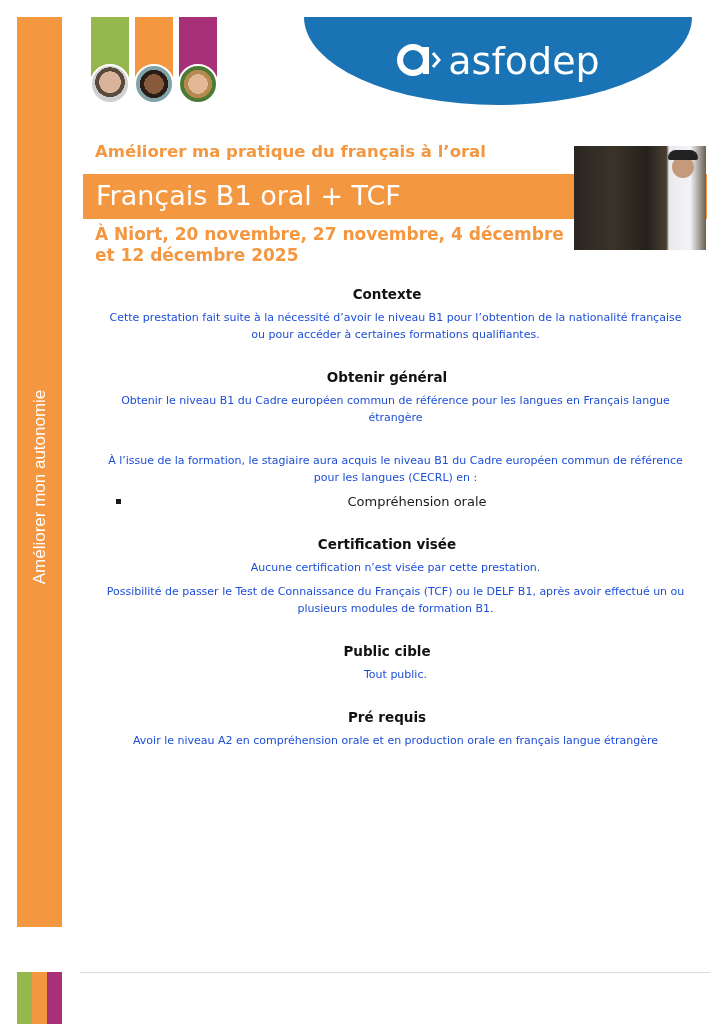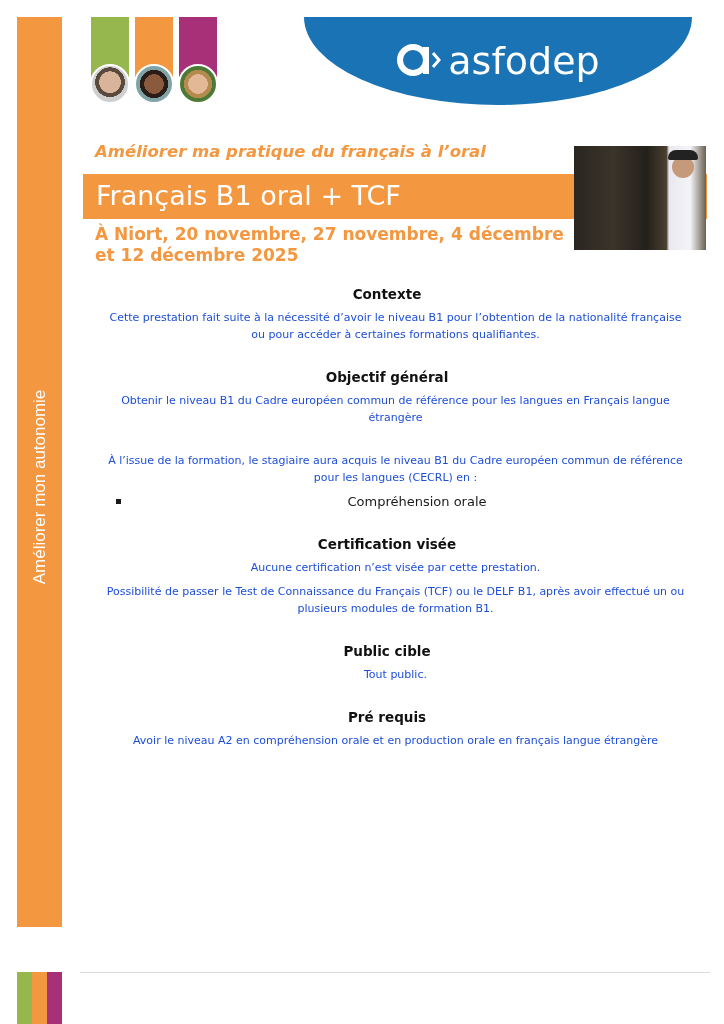--- a/index.html
+++ b/index.html
@@ -40,21 +40,21 @@
     border-radius: 0 0 194px 194px / 0 0 88px 88px;
   }
   .logo-text {
     left: 304px; top: 38px; width: 388px; text-align: center;
     color: #fff; font-family: "DejaVu Sans", sans-serif;
     font-size: 38px; letter-spacing: 0px; line-height: 46px;
   }
   .logo-mark { display: inline-block; margin-right: 6px; }
 
   
-  .subtitle { left: 95px; top: 142px; color: #f39741; font-weight: bold; font-size: 16.5px; font-style: italic; }
+  .subtitle { left: 95px; top: 142px; color: #f39741; font-weight: bold; font-size: 16.5px; }
   .title-band { left: 83px; top: 174px; width: 624px; height: 45px; background: #f39741; }
   .title-text { left: 96px; top: 176px; color: #fff; font-size: 27px; line-height: 40px; }
   .dates { left: 95px; top: 224px; width: 480px; color: #f39741; font-weight: bold; font-size: 17px; line-height: 21px; }
   .photo {
     left: 574px; top: 146px; width: 132px; height: 104px;
     background: linear-gradient(90deg, #2a2620 0%, #3a342a 30%, #24201b 55%, #4a4030 70%, #e8e8ee 72%, #f4f4f8 88%, #6a6050 100%);
     overflow: hidden;
   }
 
   
@@ -103,21 +103,21 @@
   <div style="position:absolute;left:98px;top:10px;width:22px;height:22px;border-radius:50%;background:#c49a7a;"></div>
   <div style="position:absolute;left:94px;top:4px;width:30px;height:10px;border-radius:8px 8px 2px 2px;background:#222;"></div>
 </div>
 
 <div class="abs content">
   <div class="sec">
     <h3>Contexte</h3>
     <p>Cette prestation fait suite à la nécessité d’avoir le niveau B1 pour l’obtention de la nationalité française ou pour accéder à certaines formations qualifiantes.</p>
   </div>
   <div class="sec">
-    <h3>Objectif général</h3>
+    <h3>Obtenir général</h3>
     <p>Obtenir le niveau B1 du Cadre européen commun de référence pour les langues en Français langue étrangère</p>
   </div>
   <div class="sec">
     <p>À l’issue de la formation, le stagiaire aura acquis le niveau B1 du Cadre européen commun de référence pour les langues (CECRL) en :</p>
     <ul>
       <li>Compréhension orale</li>
     </ul>
   </div>
   <div class="sec">
     <h3>Certification visée</h3>

